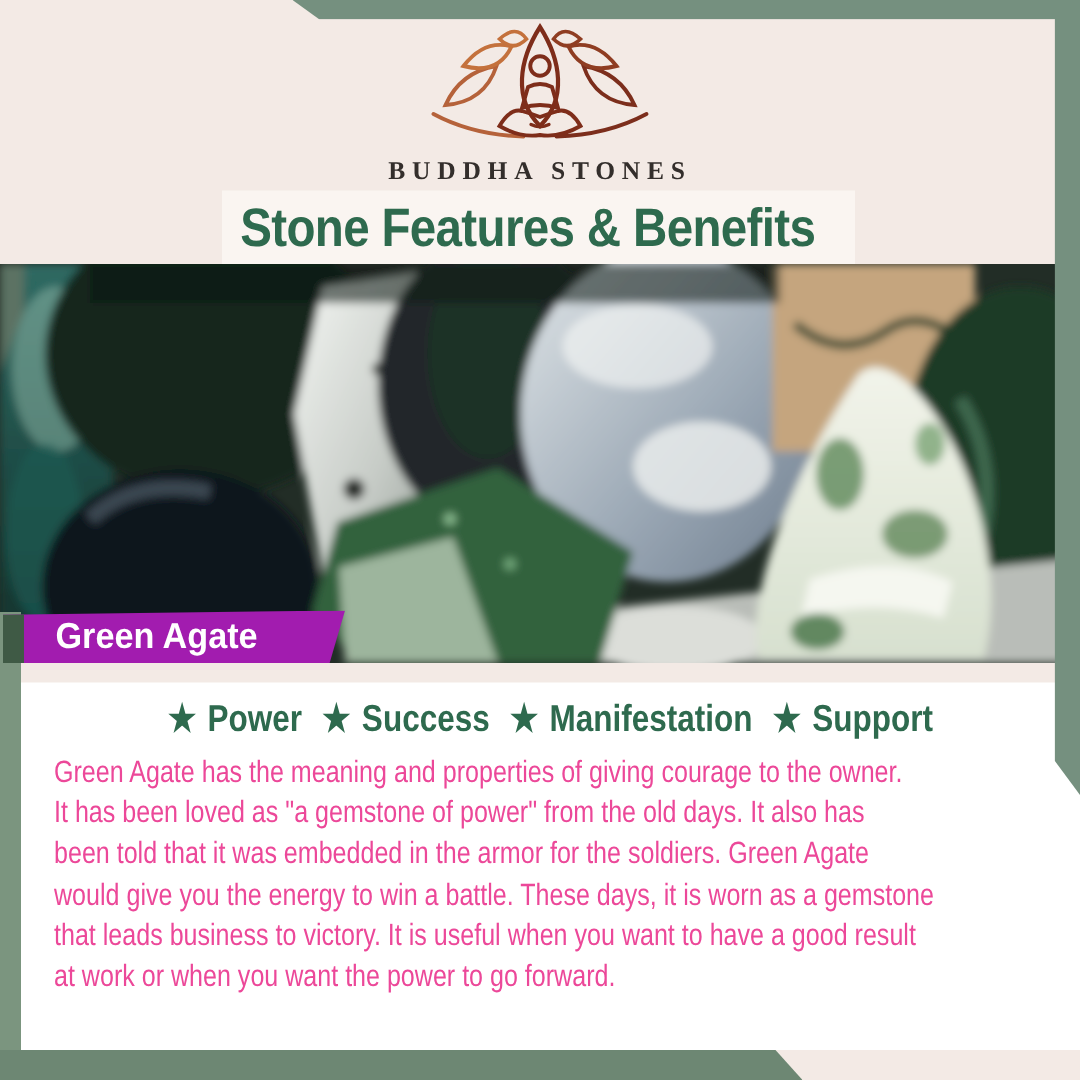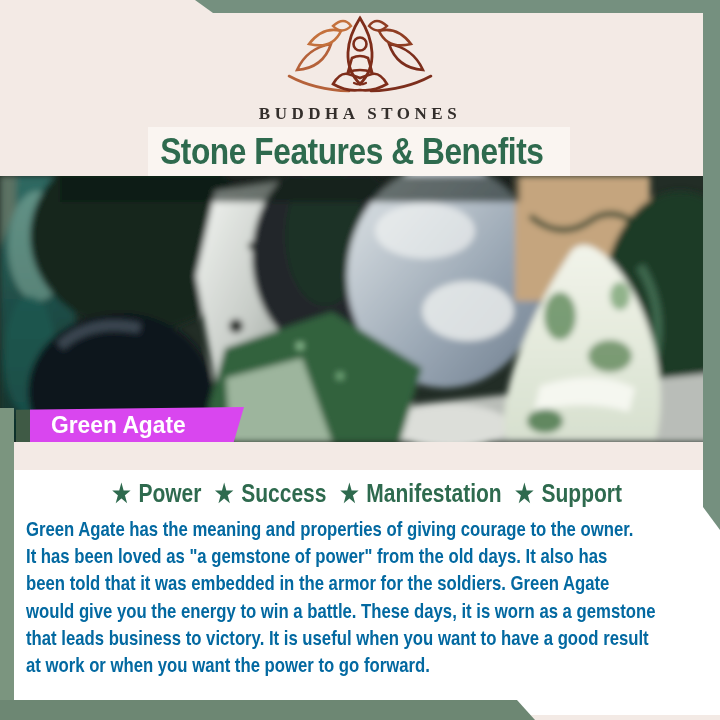--- a/index.html
+++ b/index.html
@@ -25,33 +25,33 @@
   .title-banner{position:absolute;left:148px;top:127px;width:422px;height:49px;background:#faf5f1;
     display:flex;align-items:center;justify-content:flex-end;z-index:3;}
   .title-text{font-size:36px;font-weight:bold;color:#2e6a4e;white-space:nowrap;
     transform:scaleX(.88);transform-origin:center;letter-spacing:-.5px;}
 
   
   .photo{position:absolute;left:0;top:176px;width:720px;height:266px;background:#222d26;z-index:1;}
   .photo svg{display:block;width:720px;height:266px;}
 
   
-  .stone-label{position:absolute;left:16px;top:407px;width:228px;height:35px;background:#d946ef;z-index:8;
+  .stone-label{position:absolute;left:2px;top:407px;width:228px;height:35px;background:#a21caf;z-index:8;
     clip-path:polygon(0 8%,100% 0,95.5% 100%,0 100%);display:flex;align-items:center;}
   .stone-label .cap{width:14px;align-self:stretch;background:#3f5a45;}
   .stone-label .label-text{color:#ffffff;font-weight:bold;font-size:24px;margin-left:21px;
     white-space:nowrap;transform:scaleX(.95);transform-origin:left center;}
 
   
-  .panel{position:absolute;left:14px;top:470px;width:706px;height:245px;background:#ffffff;z-index:4;}
+  .panel{position:absolute;left:14px;top:455px;width:706px;height:245px;background:#ffffff;z-index:4;}
   .features-row{margin-top:9px;text-align:center;white-space:nowrap;color:#2e6a4e;
     font-weight:bold;font-size:25px;transform:scaleX(.84);transform-origin:center;}
   .feature{display:inline-block;margin:0 8px;}
   .feature .star{margin-right:9px;}
-  .description{margin:7px 0 0 12px;color:#0369a1;font-weight:bold;font-size:20.5px;}
+  .description{margin:7px 0 0 22px;color:#ec4899;font-weight:normal;font-size:20.5px;}
   .description .line{display:block;white-space:nowrap;line-height:27.2px;
     transform:scaleX(.815);transform-origin:left center;letter-spacing:0;}
 </style>
 </head>
 <body>
 
 <div class="canvas">
 
   <div class="top-bar"></div>
   <div class="right-strip"></div>

